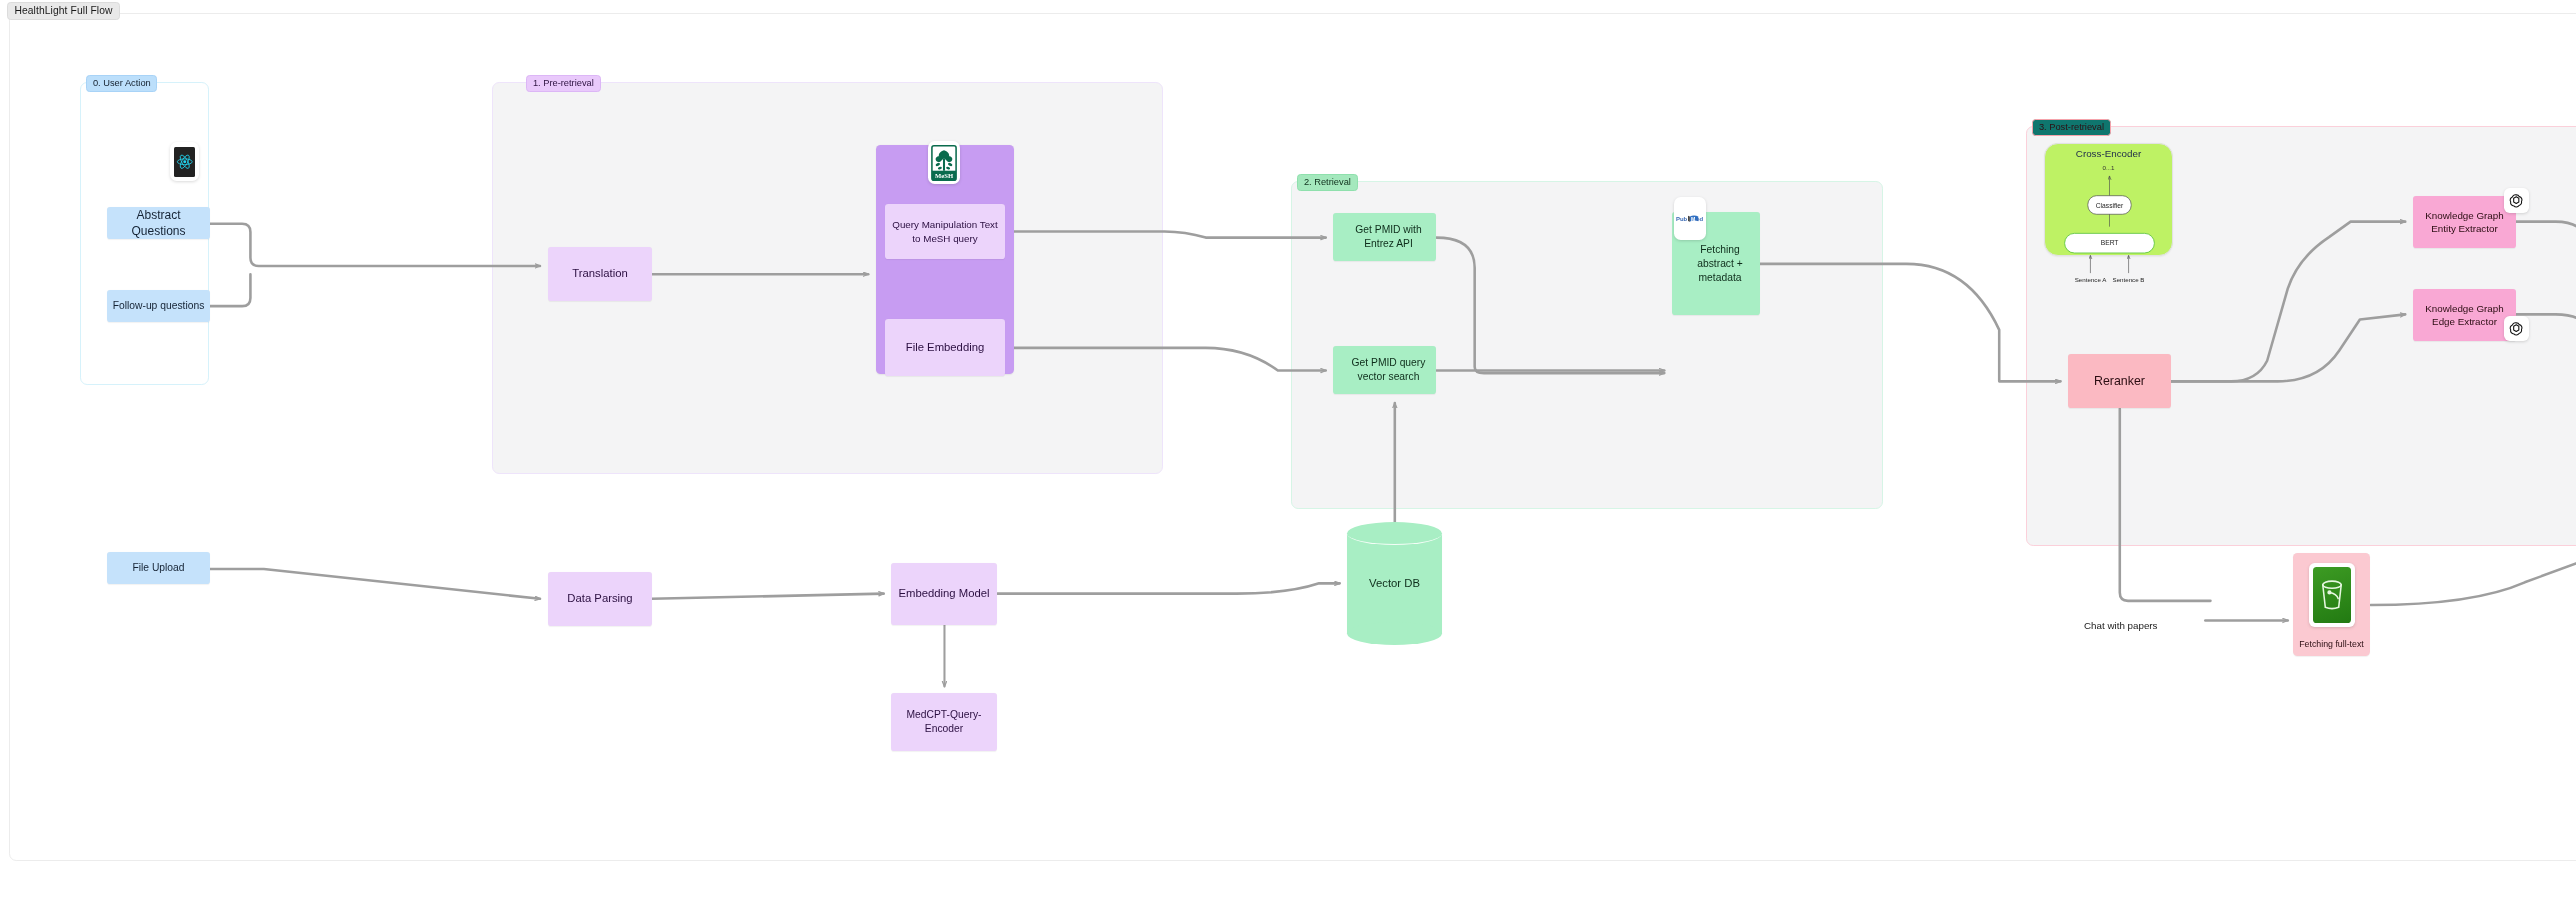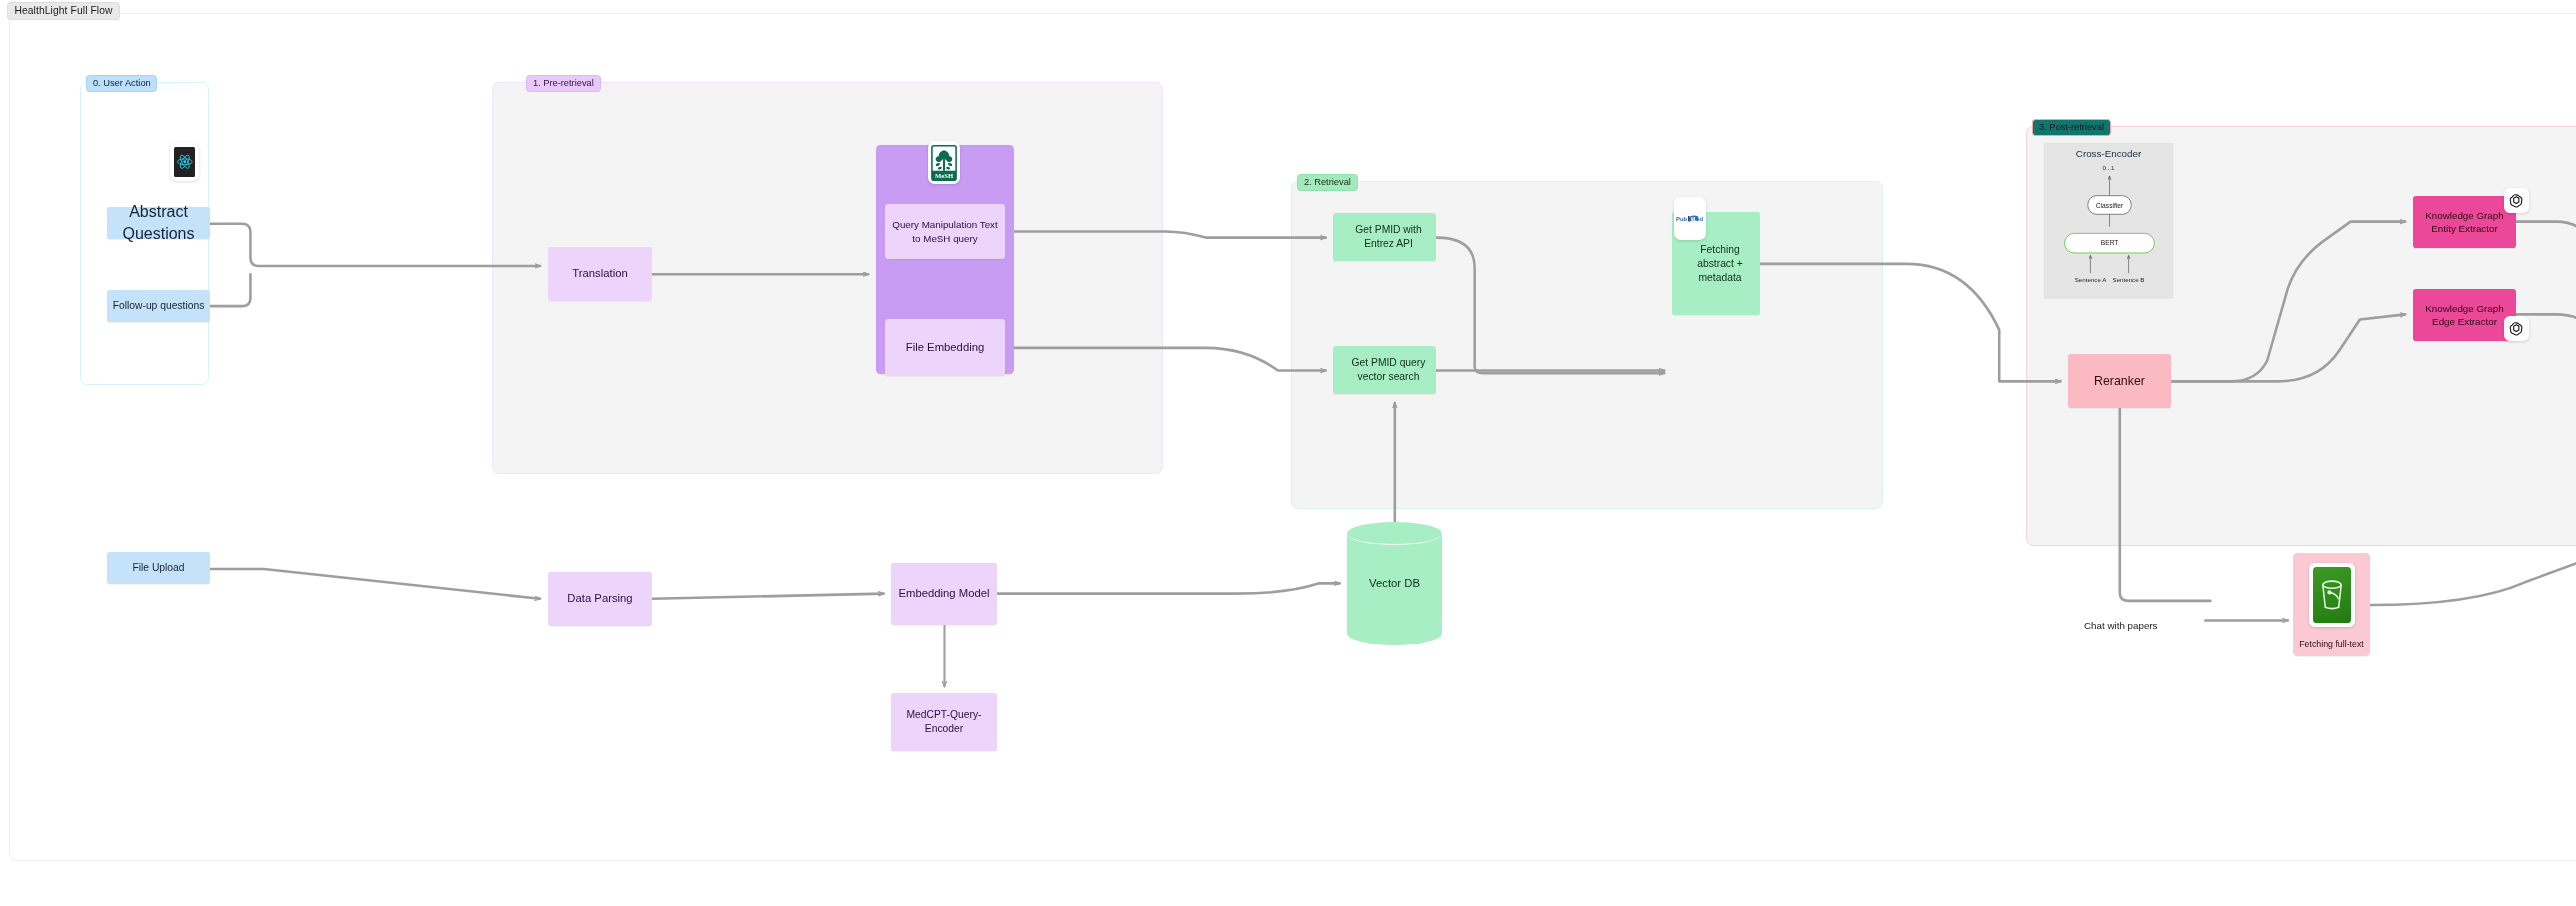--- a/index.html
+++ b/index.html
@@ -55,24 +55,24 @@
     display:flex; align-items:center; justify-content:center; text-align:center;
     border-radius:3.1px; line-height:1.36; z-index:12;
     box-shadow:0 0.5px 1px rgba(0,0,0,.055);
   }
   .node span{ display:block; padding:0 4.1px; }
 
   .n-blue  { background:#c5e2fb; color:#152334; }
   .n-purple{ background:#ecd4fb; color:#2b0f41; }
   .n-green { background:#a8eec4; color:#0e2d1b;padding-left:8px; }
   .n-pink  { background:#fbb9c2; color:#2b0d12; }
-  .n-pink-soft{ background:#ec4899; color:#2b0d12;text-align:center; }
-
-  
-  #node-abstract-questions{ left:107px; top:207px; width:103px; height:32px; font-size:16px;}
+  .n-pink-soft{ background:#f9a8d4; color:#2b0d12;text-align:center; }
+
+  
+  #node-abstract-questions{ left:107px; top:207px; width:103px; height:32px; font-size:12px;}
   #node-followup-questions{ left:107px; top:290px; width:103px; height:32px; font-size:10.3px;}
   #node-file-upload{ left:107px; top:552px; width:103px; height:32px; font-size:10.3px;}
 
   
   #node-translation{ left:548px; top:247px; width:104px; height:54px; font-size:11.3px; }
   #node-data-parsing{ left:548px; top:572px; width:104px; height:54px; font-size:11.3px; }
   #node-embedding-model{ left:891px; top:563px; width:106px; height:62px; font-size:11.3px; }
   #node-medcpt{ left:891px; top:693px; width:106px; height:58px; font-size:10.3px; }
 
   #cluster-query{ left:876px; top:145px; width:138px; height:229px;
@@ -101,22 +101,22 @@
   #node-fetching-fulltext{ left:2293px; top:553px; width:77px; height:103px;
     background:#fbc9d1; border-radius:4.6px; display:block; z-index:12;
     box-shadow:0 0.5px 1px rgba(0,0,0,.06); }
   #label-fetching-fulltext{ position:absolute; left:0; bottom:7.2px; width:100%;
     text-align:center; font-size:8.8px; color:#2b0d12; }
   #label-chat-with-papers{ left:2084px; top:620px; width:155px; font-size:9.8px;
     color:#1a1a1a; text-align:left; z-index:14;}
 
   
   #card-cross-encoder{
-    left:2044px; top:143px; width:129px; height:155px;
-    background:#e5e5e5; border:0.5px solid #e2e2e2; border-radius:1px; z-index:11;
+    left:2044px; top:143px; width:129px; height:113px;
+    background:#bef264; border:0.5px solid #e2e2e2; border-radius:14px; z-index:11;
     box-shadow:0 0.5px 1.5px rgba(0,0,0,.05);
   }
 
   
   .icon-chip{
     position:absolute; background:#fff; border-radius:6.7px; z-index:25;
     box-shadow:0 1px 3.1px rgba(0,0,0,.15);
     display:flex; align-items:center; justify-content:center;
   }
   #icon-react{ left:170px; top:142px; width:29px; height:39px; }

